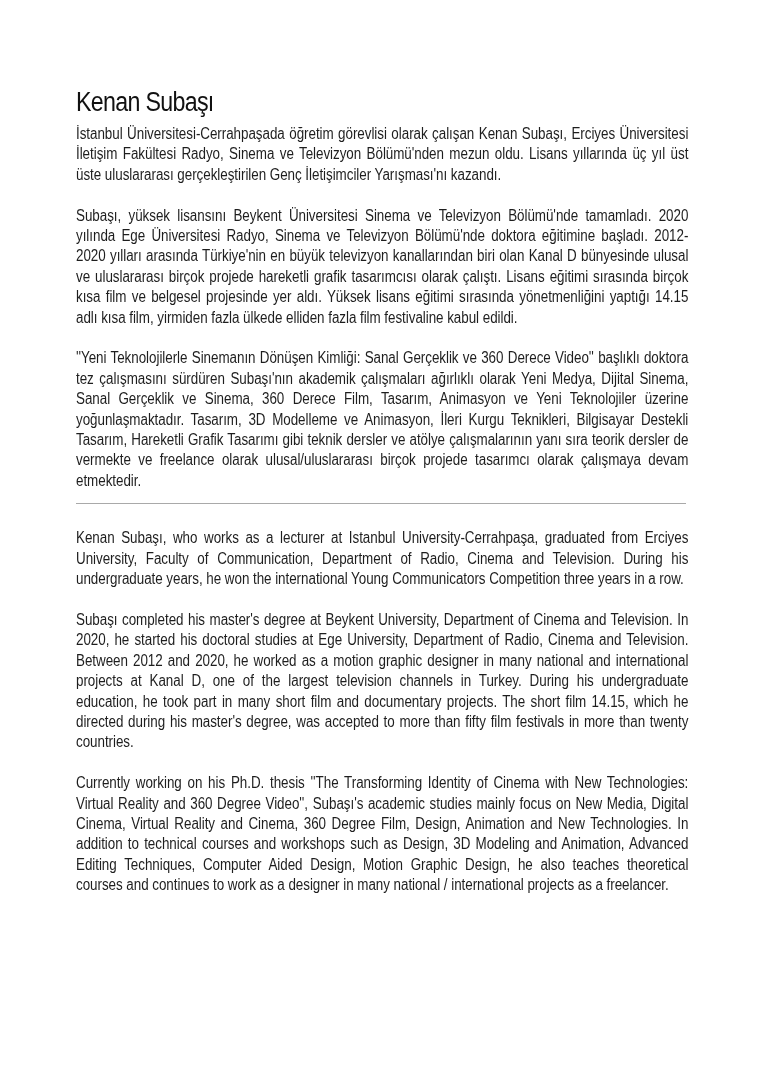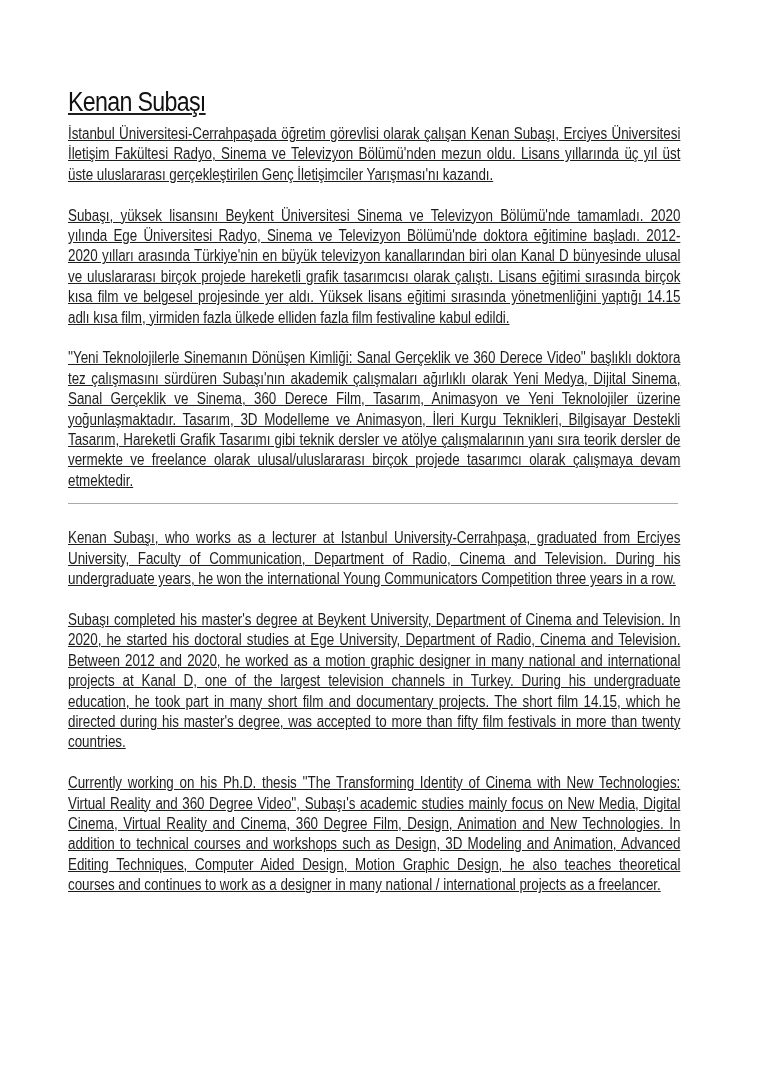--- a/index.html
+++ b/index.html
@@ -10,24 +10,23 @@
     body {
       width: 764px;
       height: 1080px;
       position: relative;
       overflow: hidden;
       color: #1e1e1e;
       font-family: "Liberation Sans", "DejaVu Sans", sans-serif;
     }
     .page {
       position: absolute;
-      left: 68px;
+      left: 76px;
       top: 86px;
       width: 612px;
-      text-decoration: underline;
     }
     .title {
       font-size: 27px;
       line-height: 32px;
       font-weight: normal;
       letter-spacing: -0.8px;
       margin: 0 0 6px 0;
       color: #111111;
       transform: scaleX(0.86);
       transform-origin: left center;

